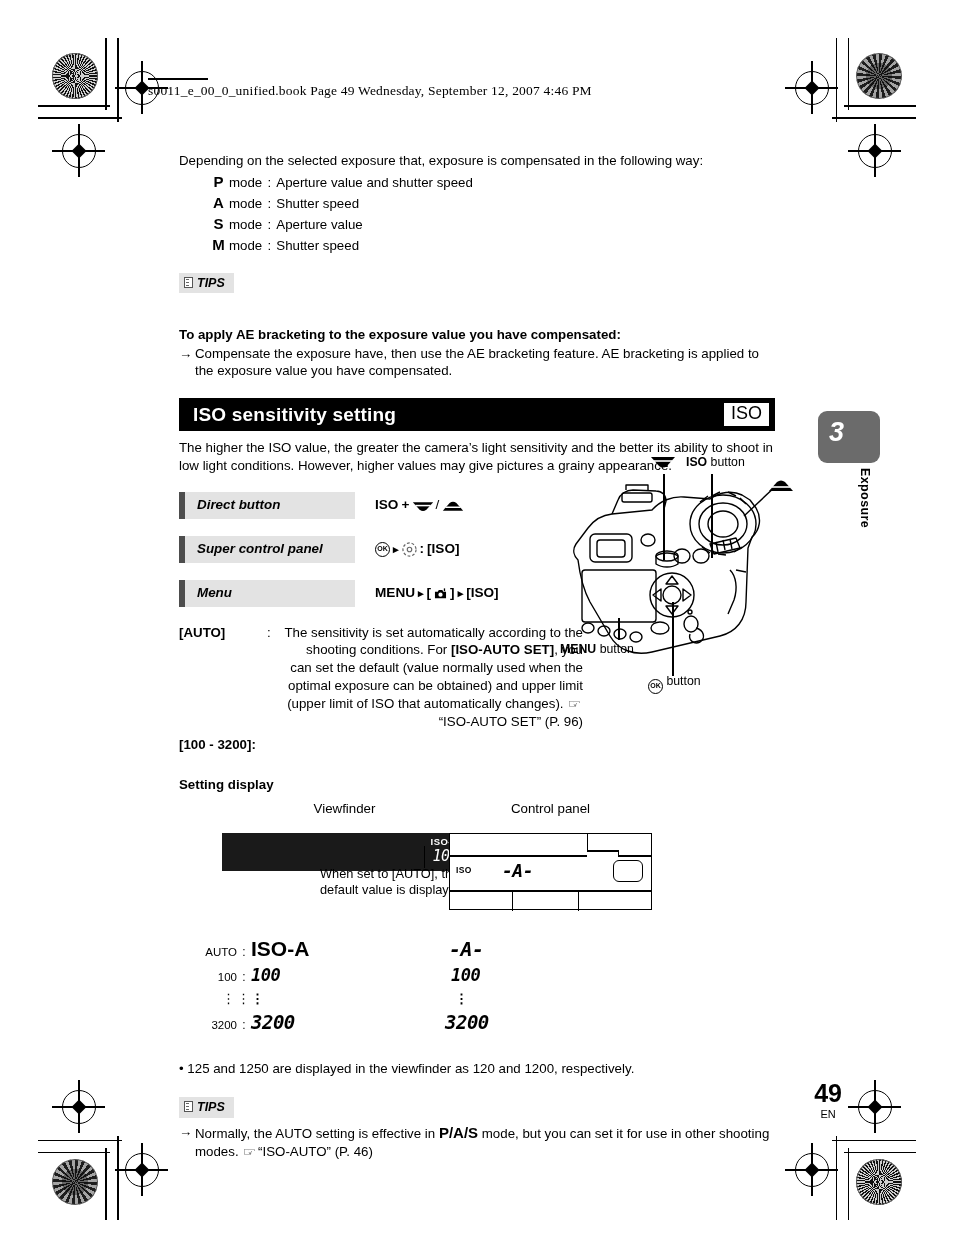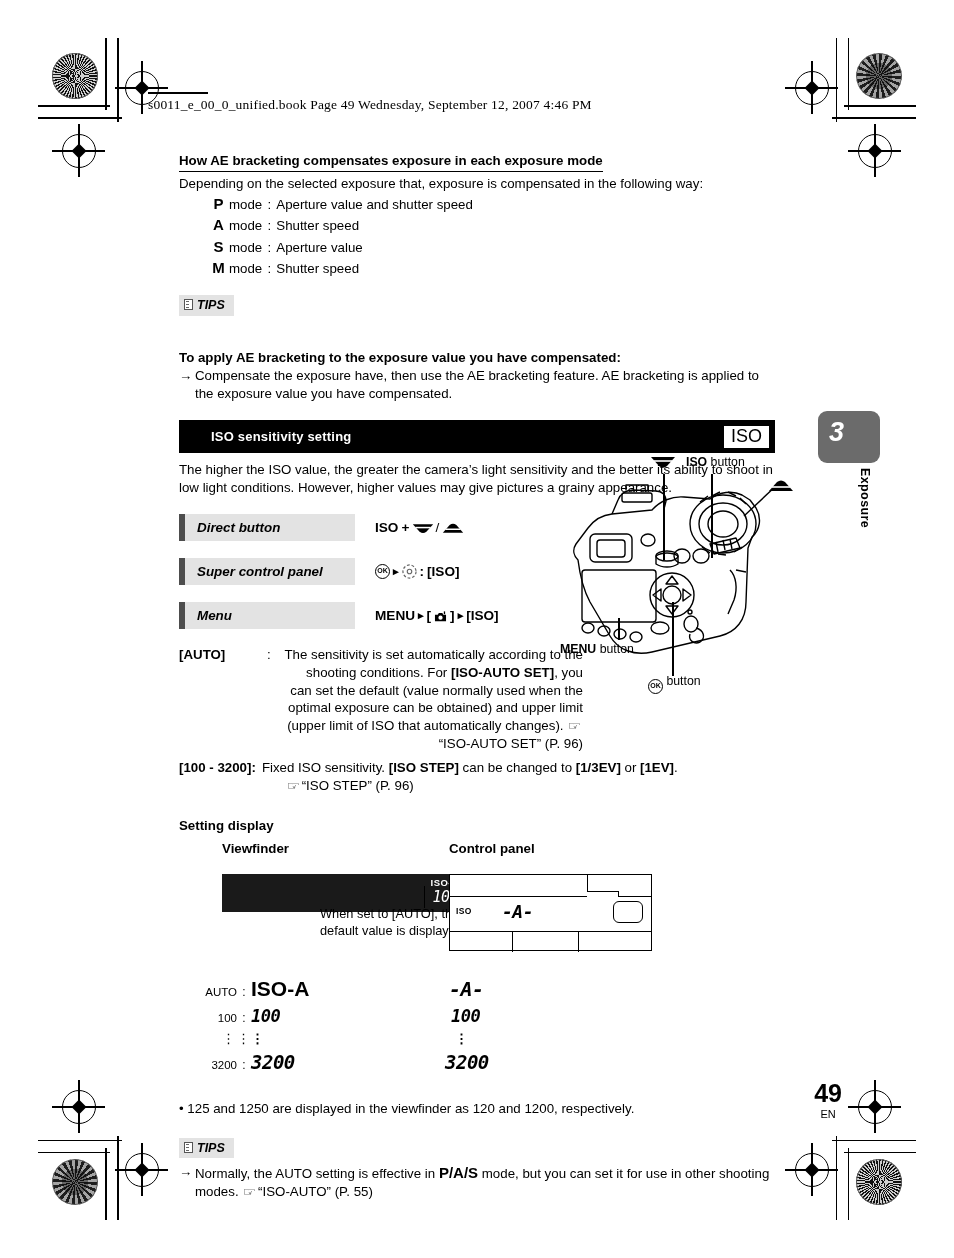--- a/index.html
+++ b/index.html
@@ -46,21 +46,21 @@
       repeating-conic-gradient(#222 0 9deg, #bdbdbd 9deg 18deg),
       radial-gradient(circle, #888 0 40%, #ddd 40% 100%);
     background-blend-mode: multiply;
   }
   .crop-h { background: #000; height: 1.5px; }
   .crop-v { background: #000; width: 1.5px; }
 
   
   #doc-header {
     position: absolute;
-    left: 148px; top: 92px;
+    left: 148px; top: 78px;
     width: 640px;
   }
   #doc-header .rule {
     height: 1.5px; background: #000; width: 60px; margin-bottom: 3px;
   }
   #doc-header .hdr-text {
     font-family: "Liberation Serif", serif;
     font-size: 13.5px;
     white-space: nowrap;
     letter-spacing: 0.2px;
@@ -132,21 +132,21 @@
     background: #000;
     color: #fff;
     height: 33px;
     display: flex;
     align-items: center;
     justify-content: space-between;
     padding: 0 6px 0 14px;
     margin: 18px 0 8px 0;
     box-sizing: border-box;
   }
-  .banner-title { font-weight: bold; font-size: 13px; letter-spacing: 0.2px; margin-left: 18px; }
+  .banner-title { font-weight: bold; font-size: 19px; letter-spacing: 0.2px; }
   .banner-badge {
     background: #fff; color: #000;
     font-size: 18px;
     padding: 1px 7px 2px 7px;
     font-family: "Liberation Sans", sans-serif;
     line-height: 1.1;
   }
   .intro { font-size: 13.3px; line-height: 1.34; }
 
   
@@ -220,22 +220,22 @@
     font-size: 12px;
     transform: scaleX(1.25);
     margin: 0 3px 0 2px;
   }
 
   
   .subhead { font-weight: bold; font-size: 13.3px; margin-top: 22px; }
 
   .display-wrap { position: relative; height: 250px; margin-top: 6px; }
   .col-label {
-    font-weight: bold; font-size: 13.3px;
-    text-align: left;
+    font-weight: normal; font-size: 13.3px;
+    text-align: center;
   }
   .vf-block { position: absolute; left: 43px; top: 0; width: 245px; }
   .cp-block { position: absolute; left: 270px; top: 0; width: 290px; }
 
   .vf-screen {
     background: #1a1a1a;
     height: 38px;
     margin-top: 16px;
     position: relative;
   }
@@ -518,21 +518,20 @@
   </div>
   
   <div class="cap" style="left:88px; top:222px;">
     <span class="okglyph">OK</span><span> button</span>
   </div>
 </div>
 
 <div id="content">
 
   
-  <div class="sec-title">How AE bracketing compensates exposure in each exposure mode</div>
   <div class="body-line">Depending on the selected exposure that, exposure is compensated in the following way:</div>
 
   <div class="mode-list">
     <div class="mode-row">
       <span class="mode-letter">P</span>
       <span class="mode-word">mode</span>
       <span class="mode-colon">:</span>
       <span>Aperture value and shutter speed</span>
     </div>
     <div class="mode-row">
@@ -639,24 +638,20 @@
   <div class="deflist">
     <div class="defrow">
       <span class="defterm w1">[AUTO]</span>
       <span class="defsep">:</span>
       <span class="defdesc narrow">
         <span>The sensitivity is set automatically according to the shooting conditions. For </span><b>[ISO-AUTO SET]</b><span>, you can set the default (value normally used when the optimal exposure can be obtained) and upper limit (upper limit of ISO that automatically changes). </span><span class="hand">☞</span><span>“ISO-AUTO SET” (P. 96)</span>
       </span>
     </div>
     <div class="defrow" style="margin-top:6px;">
       <span class="defterm" style="margin-right:6px;">[100 - 3200]:</span>
-      <span class="defdesc">
-        <span>Fixed ISO sensitivity. </span><b>[ISO STEP]</b><span> can be changed to </span><b>[1/3EV]</b><span> or </span><b>[1EV]</b><span>. </span><br>
-        <span style="display:inline-block; width:24px;"></span><span class="hand">☞</span><span>“ISO STEP” (P. 96)</span>
-      </span>
     </div>
   </div>
 
   
   <div class="subhead">Setting display</div>
 
   <div class="display-wrap">
 
     <div class="vf-block">
       <div class="col-label">Viewfinder</div>
@@ -715,16 +710,16 @@
 
   <div class="bullet-note">• 125 and 1250 are displayed in the viewfinder as 120 and 1200, respectively.</div>
 
   
   <div class="tips-tag" style="margin-top:20px;">
     <span class="bk"></span><span>TIPS</span>
   </div>
   <div class="tips-body">
     <span class="arrow">→</span>
     <span class="tips-text">
-      <span>Normally, the AUTO setting is effective in </span><b style="font-size:15px;">P/A/S</b><span> mode, but you can set it for use in other shooting modes. </span><span class="hand">☞</span><span>“ISO-AUTO” (P. 55)</span>
+      <span>Normally, the AUTO setting is effective in </span><b style="font-size:15px;">P/A/S</b><span> mode, but you can set it for use in other shooting modes. </span><span class="hand">☞</span><span>“ISO-AUTO” (P. 46)</span>
     </span>
   </div>
 </div>
 
 </body></html>

